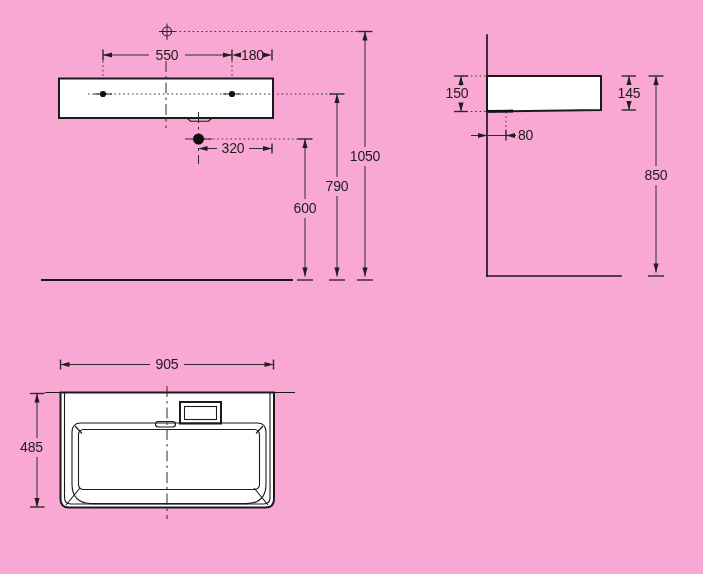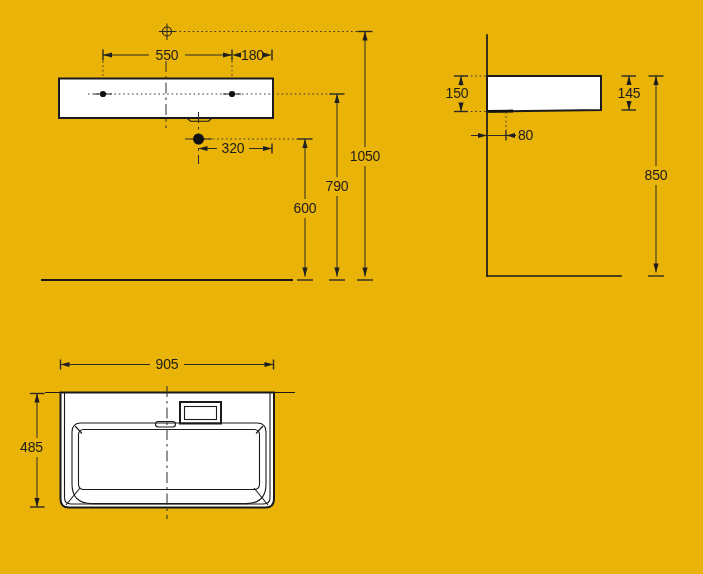--- a/index.html
+++ b/index.html
@@ -1,16 +1,16 @@
 <!DOCTYPE html>
 <html><head>
 <meta charset="utf-8">
 <style>
   html,body{margin:0;padding:0;background:#ffffff;}
-  .stage{position:relative;width:703px;height:574px;background:#eab308;overflow:hidden;
+  .stage{position:relative;width:703px;height:574px;background:#f9a8d4;overflow:hidden;
          font-family:"Liberation Sans",sans-serif;}
   svg{position:absolute;left:0;top:0;}
   .obj{stroke:#1a1a1a;stroke-width:2;fill:none;stroke-linecap:square;}
   .objfill{stroke:#1a1a1a;stroke-width:2;fill:#ffffff;stroke-linecap:square;}
   .thin{stroke:#1a1a1a;stroke-width:1.1;fill:none;}
   .wall{stroke:#1a1a1a;stroke-width:1.7;fill:none;stroke-linecap:square;}
   .thick{stroke:#111111;stroke-width:2.8;fill:none;}
   .dim{stroke:#2a2a2a;stroke-width:1;fill:none;}
   .tick{stroke:#2a2a2a;stroke-width:1.4;fill:none;}
   .dot{stroke:#3a3a3a;stroke-width:1;stroke-dasharray:1.6 2.8;fill:none;}

